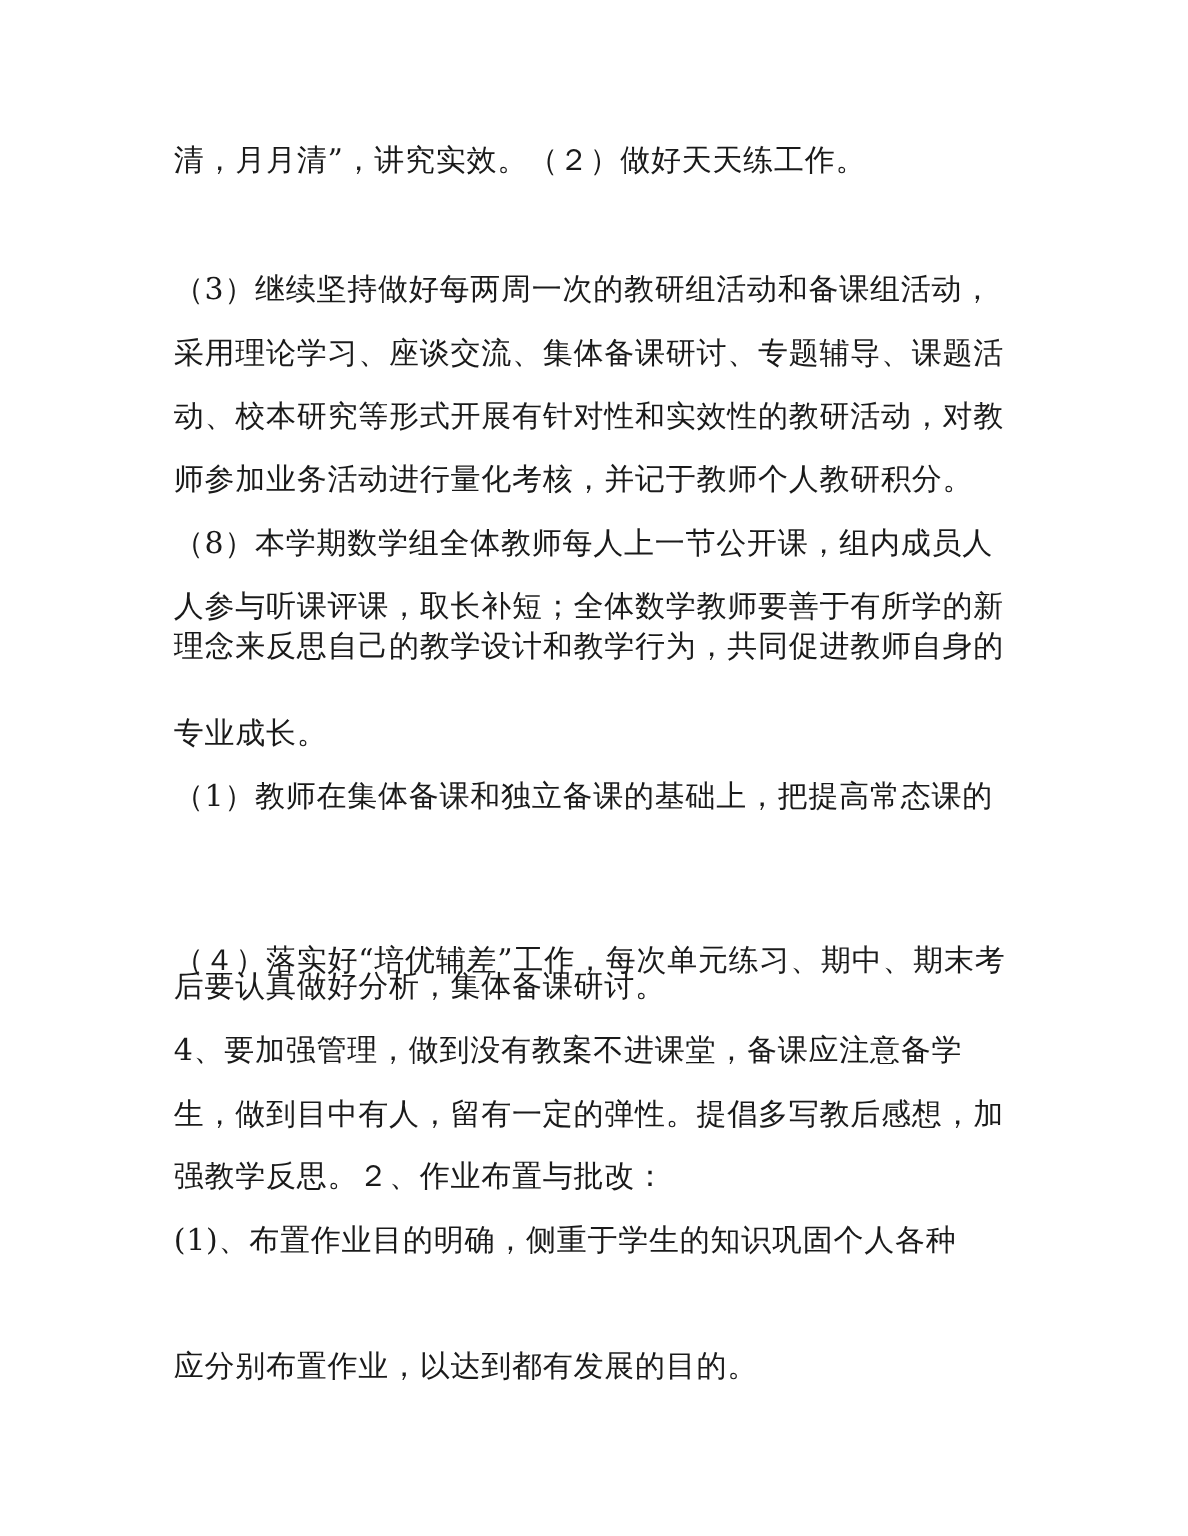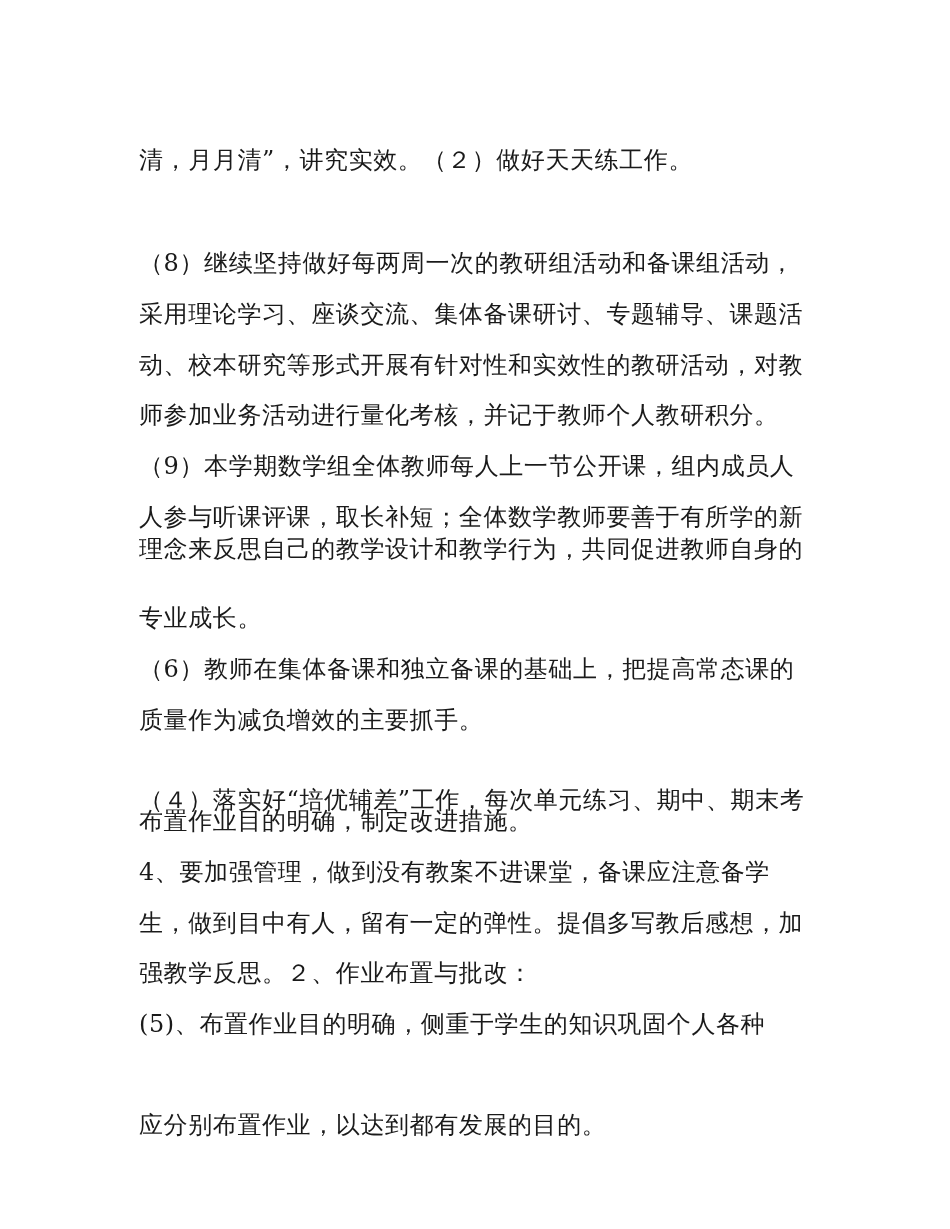--- a/index.html
+++ b/index.html
@@ -23,38 +23,36 @@
     }
     .line {
       position: absolute;
       left: 139px;
       white-space: nowrap;
       font-family: "DejaVu Serif", "Liberation Serif", serif;
       font-size: 24px;
       line-height: 30px;
       color: #1a1a1a;
       letter-spacing: 0.6px;
-      margin-top: 32px;
     }
   </style>
 </head>
 <body>
 
 <div class="page">
   <div class="line" style="top:113px">清，月月清”，讲究实效。（２）做好天天练工作。</div>
-  <div class="line" style="top:216px">（8）继续坚持做好每两周一次的教研组活动和备课组活动，</div>
+  <div class="line" style="top:216px">（3）继续坚持做好每两周一次的教研组活动和备课组活动，</div>
   <div class="line" style="top:267px">采用理论学习、座谈交流、集体备课研讨、专题辅导、课题活</div>
   <div class="line" style="top:318px">动、校本研究等形式开展有针对性和实效性的教研活动，对教</div>
   <div class="line" style="top:368px">师参加业务活动进行量化考核，并记于教师个人教研积分。</div>
-  <div class="line" style="top:419px">（9）本学期数学组全体教师每人上一节公开课，组内成员人</div>
+  <div class="line" style="top:419px">（8）本学期数学组全体教师每人上一节公开课，组内成员人</div>
   <div class="line" style="top:470px">人参与听课评课，取长补短；全体数学教师要善于有所学的新</div>
   <div class="line" style="top:502px">理念来反思自己的教学设计和教学行为，共同促进教师自身的</div>
   <div class="line" style="top:571px">专业成长。</div>
-  <div class="line" style="top:622px">（6）教师在集体备课和独立备课的基础上，把提高常态课的</div>
-  <div class="line" style="top:673px">质量作为减负增效的主要抓手。</div>
+  <div class="line" style="top:622px">（1）教师在集体备课和独立备课的基础上，把提高常态课的</div>
   <div class="line" style="top:753px">（４）落实好“培优辅差”工作，每次单元练习、期中、期末考</div>
-  <div class="line" style="top:774px">布置作业目的明确，制定改进措施。</div>
+  <div class="line" style="top:774px">后要认真做好分析，集体备课研讨。</div>
   <div class="line" style="top:825px">4、要加强管理，做到没有教案不进课堂，备课应注意备学</div>
   <div class="line" style="top:876px">生，做到目中有人，留有一定的弹性。提倡多写教后感想，加</div>
   <div class="line" style="top:926px">强教学反思。２、作业布置与批改：</div>
-  <div class="line" style="top:977px">(5)、布置作业目的明确，侧重于学生的知识巩固个人各种</div>
+  <div class="line" style="top:977px">(1)、布置作业目的明确，侧重于学生的知识巩固个人各种</div>
   <div class="line" style="top:1078px">应分别布置作业，以达到都有发展的目的。</div>
 </div>
 
 </body></html>

